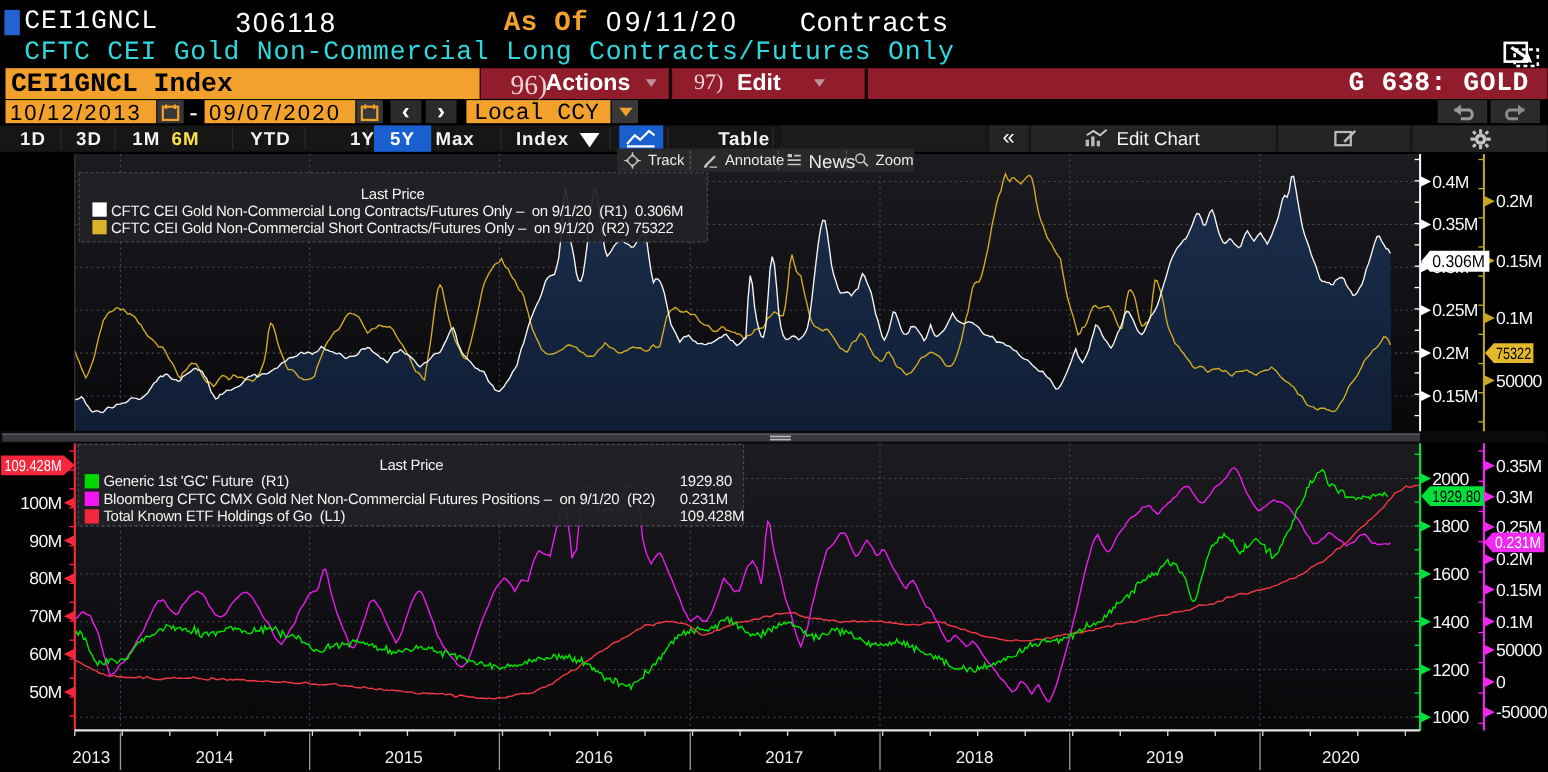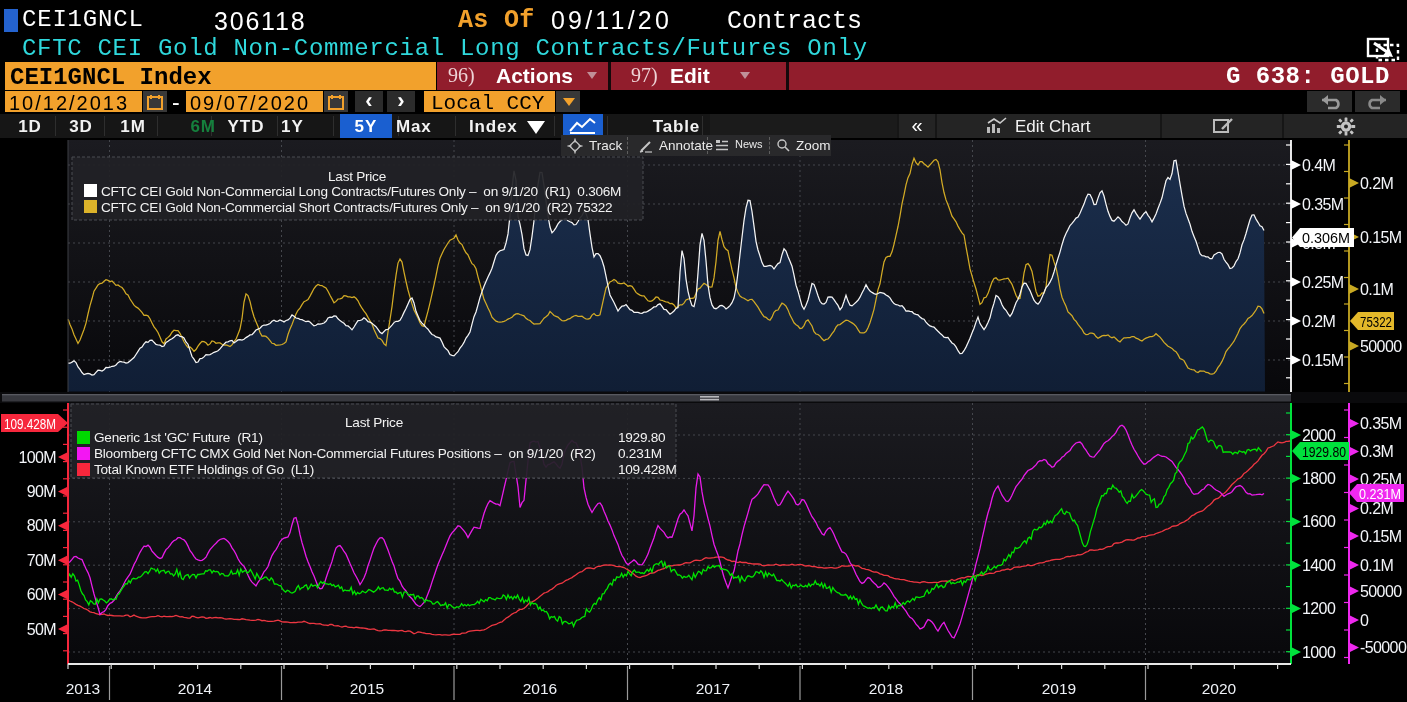--- a/index.html
+++ b/index.html
@@ -290,21 +290,21 @@
  <rect x="11" y="8" width="21" height="15" fill="none" stroke="#fff" stroke-width="2.4" stroke-dasharray="3.5,3"></rect>
  <line x1="8" y1="6" x2="24" y2="17" stroke="#fff" stroke-width="3"></line>
  <polygon points="27,20 17,18.5 23,11" fill="#fff"></polygon>
 </svg>
 
 <div class="abs" style="left:5px;top:62px;width:431px;height:28px;background:#f2a12c"></div>
 <div class="abs mono" style="left:10px;top:64px;font-size:24px;font-weight:bold;color:#000;letter-spacing:0px">CEI1GNCL Index</div>
 <div class="abs" style="left:437px;top:62px;width:970px;height:28px;background:#911d2c"></div>
 <div class="abs" style="left:608px;top:62px;width:3px;height:28px;background:#14090b"></div>
 <div class="abs" style="left:786px;top:62px;width:3px;height:28px;background:#14090b"></div>
-<div class="abs" style="left:448px;top:64px;font-size:20px;color:#eed3d6;font-family:'Liberation Serif',serif">96)</div>
+<div class="abs" style="left:464px;top:64px;font-size:25px;color:#eed3d6;font-family:'Liberation Serif',serif">96)</div>
 <div class="abs" style="left:496px;top:64px;font-size:21px;font-weight:bold;color:#fff">Actions</div>
 <div class="abs" style="left:587px;top:72px;width:0;height:0;border-left:5px solid transparent;border-right:5px solid transparent;border-top:7px solid #c09098"></div>
 <div class="abs" style="left:631px;top:64px;font-size:20px;color:#eed3d6;font-family:'Liberation Serif',serif">97)</div>
 <div class="abs" style="left:670px;top:64px;font-size:21px;font-weight:bold;color:#fff">Edit</div>
 <div class="abs" style="left:740px;top:72px;width:0;height:0;border-left:5px solid transparent;border-right:5px solid transparent;border-top:7px solid #c09098"></div>
 <div class="abs mono" style="left:1226px;top:63px;font-size:24px;font-weight:bold;color:#fff;letter-spacing:0.5px">G 638: GOLD</div>
 
 <div class="abs" style="left:5px;top:91px;width:137px;height:21px;background:#f2a12c"></div>
 <div class="abs" style="left:9px;top:92px;font-size:20px;color:#000;letter-spacing:2px">10/12/2013</div>
 <div class="abs" style="left:143px;top:91px;width:24px;height:21px;background:#383838"></div>
@@ -349,23 +349,23 @@
 <div class="abs" style="left:333px;top:116px;width:1px;height:20px;background:#2e2e2e"></div>
 <div class="abs" style="left:398px;top:116px;width:1px;height:20px;background:#2e2e2e"></div>
 <div class="abs" style="left:455px;top:116px;width:1px;height:20px;background:#2e2e2e"></div>
 <div class="abs" style="left:554px;top:116px;width:1px;height:20px;background:#2e2e2e"></div>
 <div class="abs" style="left:607px;top:116px;width:1px;height:20px;background:#2e2e2e"></div>
 <div class="abs" style="left:702px;top:116px;width:1px;height:20px;background:#2e2e2e"></div>
 <div class="abs" style="left:340px;top:114px;width:52px;height:24px;background:#1a5fd0"></div>
 <div class="abs" style="left:0px;top:117px;width:60px;font-size:17px;font-weight:bold;letter-spacing:1px;color:#f2f2f2;text-align:center">1D</div>
 <div class="abs" style="left:51px;top:117px;width:60px;font-size:17px;font-weight:bold;letter-spacing:1px;color:#f2f2f2;text-align:center">3D</div>
 <div class="abs" style="left:103px;top:117px;width:60px;font-size:17px;font-weight:bold;letter-spacing:1px;color:#f2f2f2;text-align:center">1M</div>
-<div class="abs" style="left:156px;top:117px;width:60px;font-size:17px;font-weight:bold;letter-spacing:1px;color:#15803d;text-align:right">6M</div>
+<div class="abs" style="left:156px;top:117px;width:60px;font-size:17px;font-weight:bold;letter-spacing:1px;color:#fde047;text-align:left">6M</div>
 <div class="abs" style="left:216px;top:117px;width:60px;font-size:17px;font-weight:bold;letter-spacing:1px;color:#f2f2f2;text-align:center">YTD</div>
-<div class="abs" style="left:281px;top:117px;width:60px;font-size:17px;font-weight:bold;letter-spacing:1px;color:#f2f2f2;text-align:left">1Y</div>
+<div class="abs" style="left:281px;top:117px;width:60px;font-size:17px;font-weight:bold;letter-spacing:1px;color:#f2f2f2;text-align:right">1Y</div>
 <div class="abs" style="left:340px;top:117px;width:52px;font-size:17px;font-weight:bold;letter-spacing:1px;color:#fff;text-align:center">5Y</div>
 <div class="abs" style="left:396px;top:117px;width:60px;font-size:17px;font-weight:bold;letter-spacing:0.8px;color:#f2f2f2;text-align:left">Max</div>
 <div class="abs" style="left:469px;top:117px;font-size:17px;font-weight:bold;letter-spacing:0.8px;color:#f2f2f2">Index</div>
 <div class="abs" style="left:527px;top:121px;width:0;height:0;border-left:9px solid transparent;border-right:9px solid transparent;border-top:13px solid #fff"></div>
 <div class="abs" style="left:563px;top:114px;width:40px;height:24px;background:#1a5fd0"></div>
 <svg class="abs" style="left:568px;top:117px" width="30" height="18">
     <polyline points="2,14 9,6 14,10 22,2 27,6" fill="none" stroke="#fff" stroke-width="2"></polyline>
     <line x1="2" y1="16" x2="27" y2="16" stroke="#fff" stroke-width="2"></line>
   </svg>
 <div class="abs" style="left:630px;top:117px;width:70px;font-size:17px;font-weight:bold;letter-spacing:0.8px;color:#f2f2f2;text-align:right">Table</div>
@@ -418,18 +418,18 @@
     <line x1="1" y1="13" x2="4" y2="12" stroke="#c6c6c6" stroke-width="1.5"></line>
     <line x1="6" y1="13" x2="13" y2="13" stroke="#c6c6c6" stroke-width="1.2"></line>
   </svg>
 <div class="abs" style="left:659px;top:138px;font-size:13.5px;color:#eaeaea">Annotate</div>
 <svg class="abs" style="left:715px;top:139px" width="14" height="13">
     <rect x="1" y="1" width="4" height="3" fill="#c6c6c6"></rect>
     <line x1="7" y1="2.5" x2="13" y2="2.5" stroke="#c6c6c6" stroke-width="1.5"></line>
     <line x1="1" y1="6.5" x2="13" y2="6.5" stroke="#c6c6c6" stroke-width="1.5"></line>
     <line x1="1" y1="10.5" x2="13" y2="10.5" stroke="#c6c6c6" stroke-width="1.5"></line>
   </svg>
-<div class="abs" style="left:735px;top:138px;font-size:11px;color:#eaeaea">News</div>
+<div class="abs" style="left:735px;top:138px;font-size:17px;color:#eaeaea">News</div>
 <svg class="abs" style="left:776px;top:138px" width="15" height="15">
     <circle cx="6" cy="6" r="4" fill="none" stroke="#c6c6c6" stroke-width="1.4"></circle>
     <line x1="9" y1="9" x2="13" y2="13" stroke="#c6c6c6" stroke-width="1.6"></line>
   </svg>
 <div class="abs" style="left:796px;top:138px;font-size:13.5px;color:#eaeaea">Zoom</div>
 
 </body></html>

